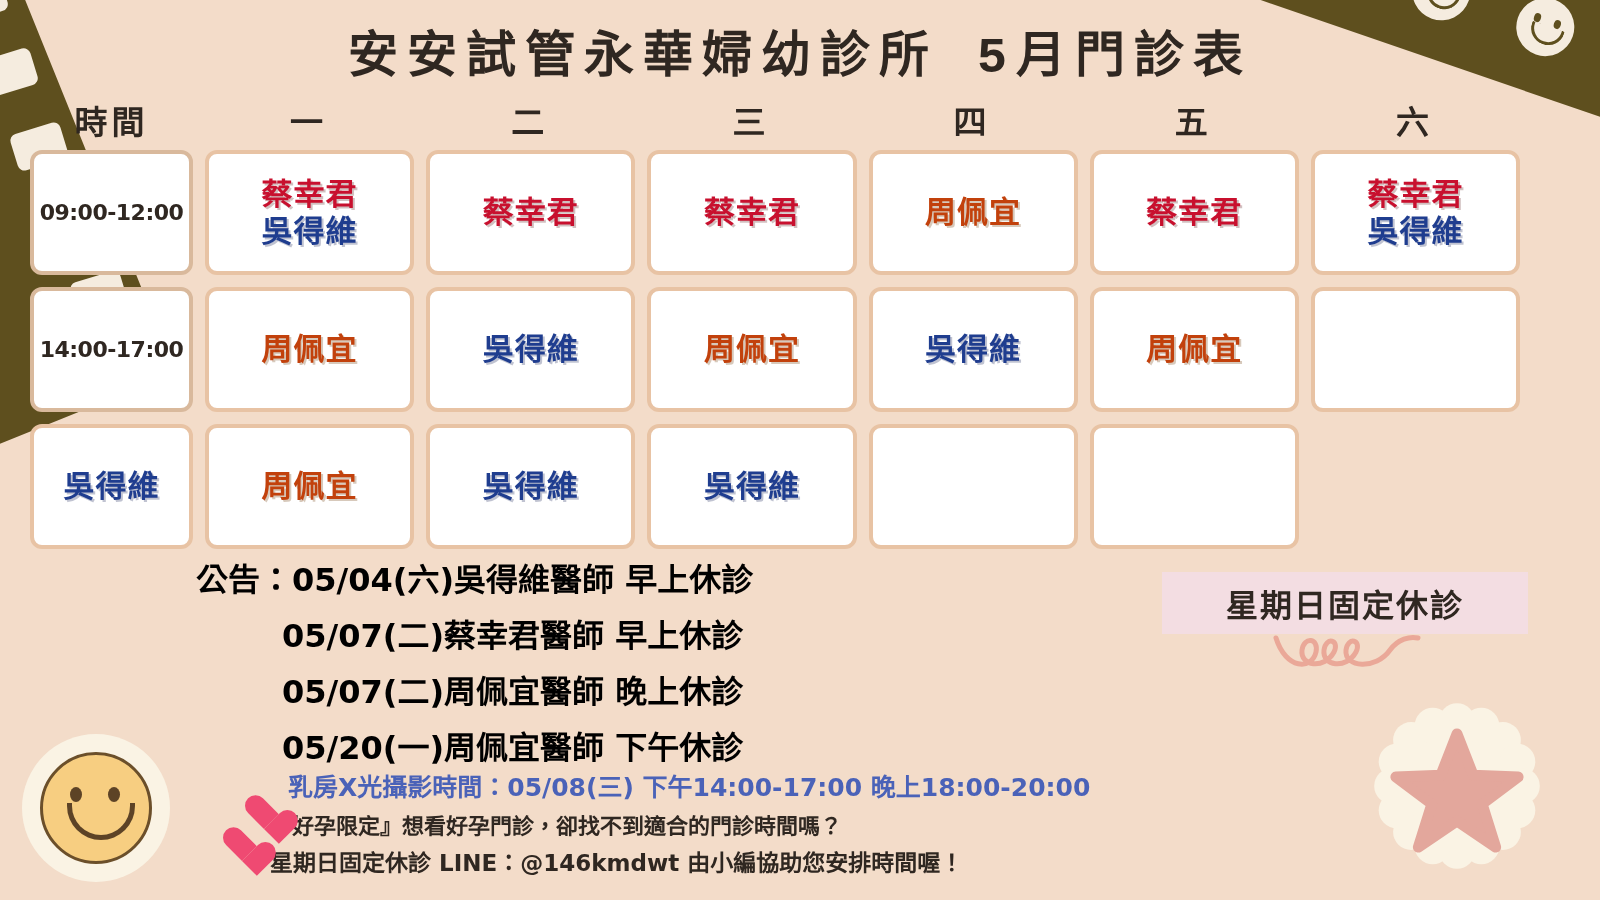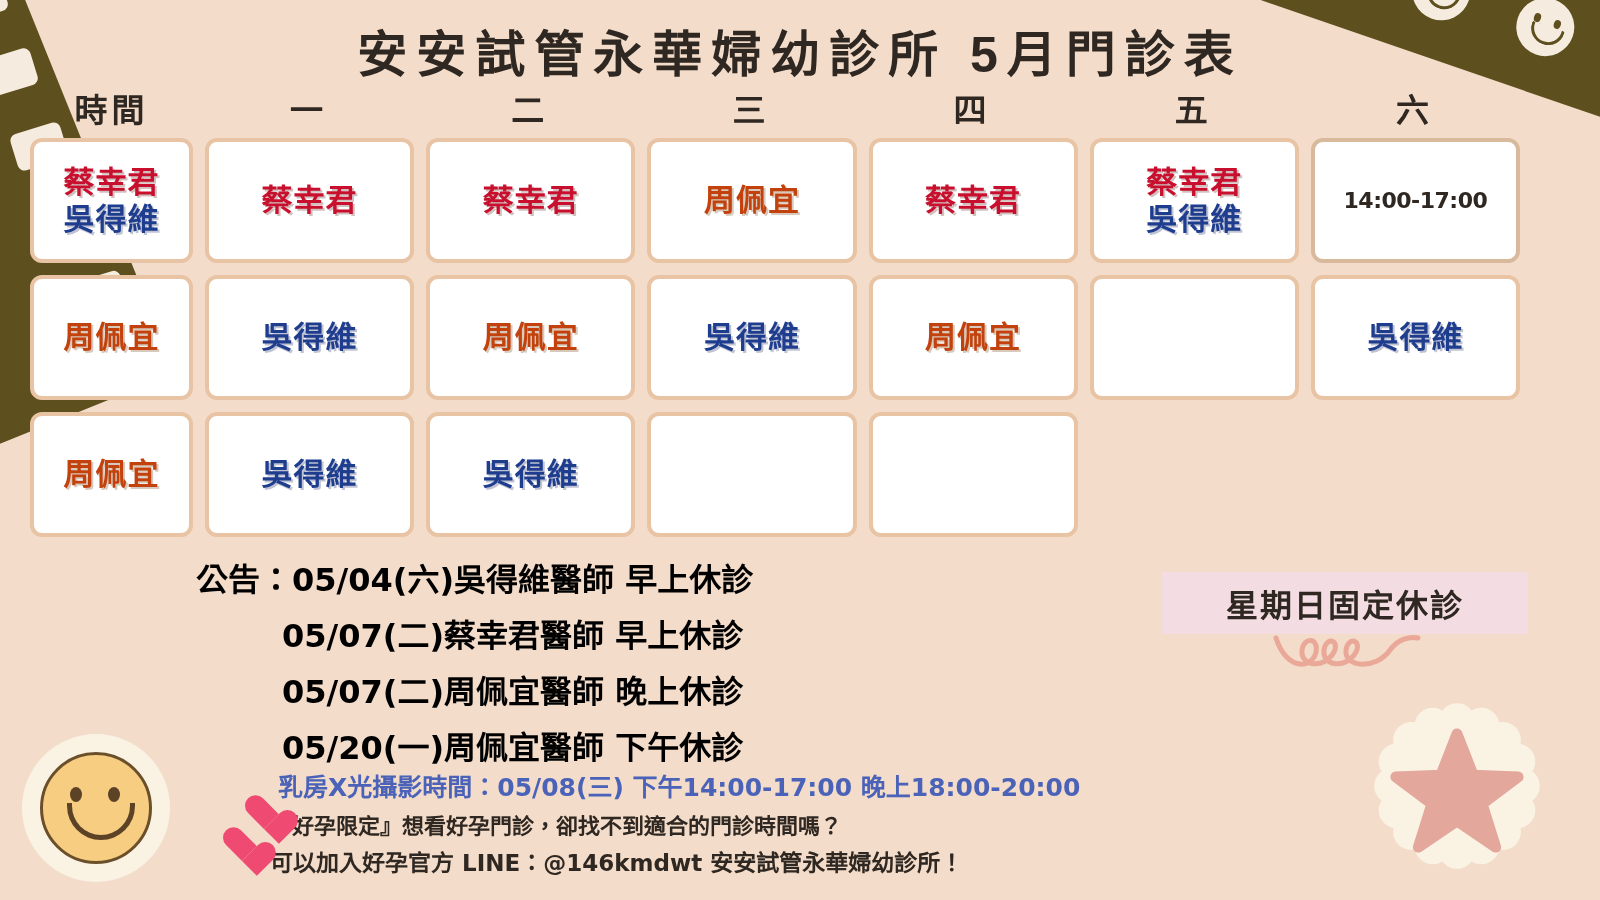--- a/index.html
+++ b/index.html
@@ -102,26 +102,26 @@
   .heart.h1{ left:22px; top:2px; }
   .heart.h2{ left:0px;  top:34px; }
 
   
   .title{
     position:absolute; top:14px; left:0; width:1600px;
     text-align:center;
     font-size:50px; font-weight:bold;
     color:#2f2721;
     letter-spacing:9px;
-    font-family:Liberation Sans, sans-serif;
+    font-family:Liberation Mono, monospace;
   }
 
   
   .sched{
-    position:absolute; top:84px; left:30px;
+    position:absolute; top:96px; left:30px;
     width:1490px;
   }
   .hdr-row{
     display:grid;
     grid-template-columns:163px repeat(6, 1fr);
     column-gap:10px;
     margin-bottom:6px;
   }
   .hdr-cell{
     text-align:center;
@@ -168,21 +168,21 @@
   }
   .notice-line{
     font-size:32px; font-weight:bold;
     color:#000000; line-height:1.75;
     white-space:nowrap;
     font-family:"DejaVu Sans","Liberation Sans",sans-serif;
   }
   .notice-line.indent{ padding-left:86px; }
 
   .mammo{
-    position:absolute; top:767px; left:278px;
+    position:absolute; top:767px; left:288px;
     font-size:25px; font-weight:bold;
     color:#4a62b8; white-space:nowrap;
     font-family:"DejaVu Sans","Liberation Sans",sans-serif;
   }
   .promo1{
     position:absolute; top:808px; left:270px;
     font-size:22px; font-weight:bold;
     color:#2f2721; white-space:nowrap;
     font-family:"DejaVu Sans","Liberation Sans",sans-serif;
   }
@@ -237,20 +237,23 @@
     <div class="hdr-row">
       <div class="hdr-cell">時間</div>
       <div class="hdr-cell">一</div>
       <div class="hdr-cell">二</div>
       <div class="hdr-cell">三</div>
       <div class="hdr-cell">四</div>
       <div class="hdr-cell">五</div>
       <div class="hdr-cell">六</div>
     </div>
     <div class="grid" id="grid">
+        <div class="cell time">
+          <div class="time-label">09:00-12:00</div>
+        </div>
         <div class="cell">
           <div class="doc c-red">蔡幸君</div>
           <div class="doc c-blue">吳得維</div>
         </div>
         <div class="cell">
           <div class="doc c-red">蔡幸君</div>
         </div>
         <div class="cell">
           <div class="doc c-red">蔡幸君</div>
         </div>
@@ -302,21 +305,21 @@
 
   <div class="notices" id="notices">
       <div class="notice-line"><span>公告：</span><span>05/04(六)吳得維醫師 早上休診</span></div>
       <div class="notice-line indent"><span>05/07(二)蔡幸君醫師 早上休診</span></div>
       <div class="notice-line indent"><span>05/07(二)周佩宜醫師 晚上休診</span></div>
       <div class="notice-line indent"><span>05/20(一)周佩宜醫師 下午休診</span></div>
     </div>
 
   <div class="mammo">乳房X光攝影時間：05/08(三) 下午14:00-17:00 晚上18:00-20:00</div>
   <div class="promo1">『好孕限定』想看好孕門診，卻找不到適合的門診時間嗎？</div>
-  <div class="promo2">可以加入好孕官方 LINE：@146kmdwt 安安試管永華婦幼診所！</div>
+  <div class="promo2">星期日固定休診 LINE：@146kmdwt 由小編協助您安排時間喔！</div>
 
   <div class="sunday">
     <span>星期日固定休診</span>
   </div>
   <svg class="squiggle" viewBox="0 0 150 42">
     <path d="M4,8 C14,40 40,40 44,22 C47,8 32,6 30,20 C28,36 52,40 62,22 C68,10 54,6 52,20
              C50,36 74,40 84,22 C90,10 76,6 74,20 C72,38 104,40 118,20 C126,9 138,6 146,8" fill="none" stroke="#eaa898" stroke-width="5" stroke-linecap="round"></path>
   </svg>
 
   <div class="deco smiley-big">

